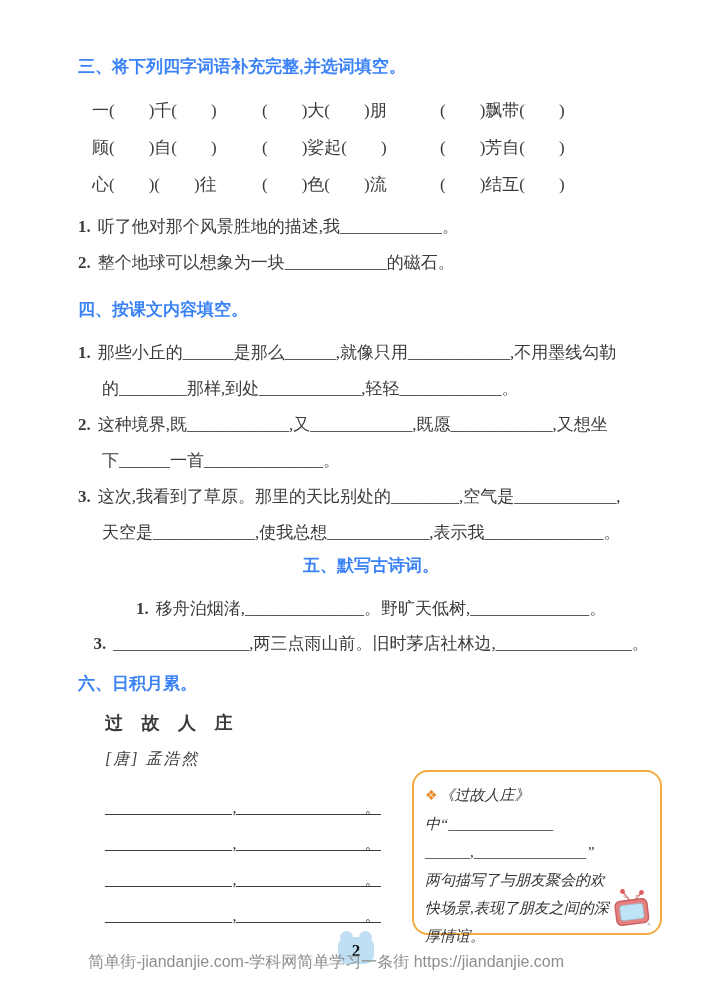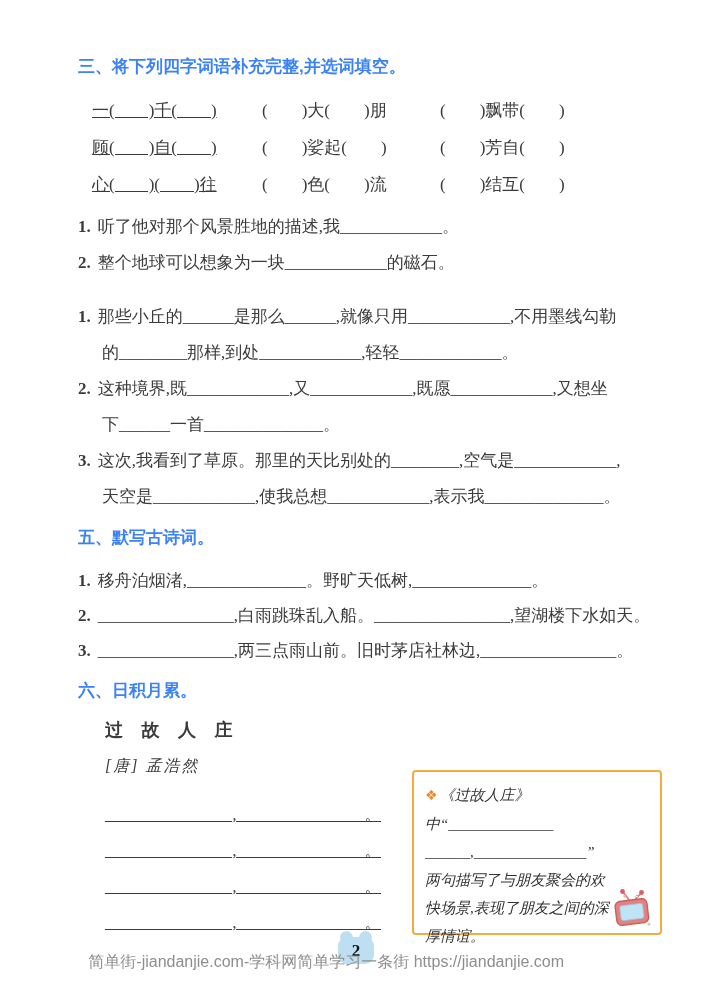--- a/index.html
+++ b/index.html
@@ -7,42 +7,42 @@
     position:relative;width:710px;height:1005px;background:#ffffff;overflow:hidden;
     font-family:"Liberation Serif","DejaVu Serif",serif;color:#3b3b3b;
   }
   .content{position:absolute;left:78px;top:56px;width:586px;}
   .sec-h{
     font-family:"Liberation Sans","DejaVu Sans",sans-serif;
     font-weight:bold;font-size:17px;color:#3b82f6;margin:0 0 14px 0;line-height:22px;
   }
   .sec{margin:0;}
   #sec4{margin-top:18px;}
-  #sec5{margin-top:12px;}
+  #sec5{margin-top:4px;text-align:center;}
   #sec6{margin-top:12px;}
   .word-grid{margin:0 0 6px 14px;font-size:17px;}
   .wrow{display:flex;line-height:37px;}
   .wcell{white-space:nowrap;}
-  .wcell:nth-child(1){width:170px;text-decoration:underline;}
+  .wcell:nth-child(1){width:170px;}
   .wcell:nth-child(2){width:178px;}
   .wcell:nth-child(3){flex:1;}
   .q{
     margin:0;padding-left:24px;text-indent:-24px;
     font-size:17px;line-height:36px;white-space:pre-line;
   }
   .q5{line-height:35px;}
   .qn{font-weight:bold;margin-right:7px;}
   .poem{margin-left:27px;width:292px;}
   .poem-title{font-size:18px;font-weight:bold;letter-spacing:7px;margin-top:16px;line-height:24px;}
   .poem-author{font-size:16px;font-style:italic;margin-top:13px;line-height:22px;letter-spacing:2px;}
   .poem-lines{margin-top:20px;text-decoration:underline;}
   .poem-line{font-size:16px;line-height:36px;letter-spacing:0.5px;}
   .note-box{
     position:absolute;left:412px;top:770px;width:250px;height:165px;
-    box-sizing:border-box;border:2px solid #f3aa3f;border-radius:4px;
+    box-sizing:border-box;border:2px solid #f3aa3f;border-radius:16px;
     padding:9px 11px 8px 11px;background:#ffffff;
   }
   .note-text{font-size:15px;line-height:28px;font-style:italic;color:#333;}
   .note-text .nt{white-space:pre-line;}
   .note-bullet{color:#e78c2a;font-style:normal;font-size:14px;margin-right:2px;}
   .tv{position:absolute;right:7px;bottom:5px;width:42px;height:40px;}
   .page-badge{
     position:absolute;left:338px;top:937px;width:36px;height:27px;
     background:#bedff2;border-radius:9px;z-index:0;text-align:center;
   }
@@ -84,32 +84,32 @@
           <span class="wcell">心(　　)(　　)往</span>
           <span class="wcell">(　　)色(　　)流</span>
           <span class="wcell">(　　)结互(　　)</span>
         </div>
       </div>
       <p class="q"><b class="qn">1.</b><span>听了他对那个风景胜地的描述,我____________。</span></p>
       <p class="q"><b class="qn">2.</b><span>整个地球可以想象为一块____________的磁石。</span></p>
     </section>
 
     <section class="sec" id="sec4">
+      <h2 class="sec-h">四、按课文内容填空。</h2>
       <p class="q"><b class="qn">1.</b><span>那些小丘的______是那么______,就像只用____________,不用墨线勾勒
 的________那样,到处____________,轻轻____________。</span></p>
       <p class="q"><b class="qn">2.</b><span>这种境界,既____________,又____________,既愿____________,又想坐
 下______一首______________。</span></p>
       <p class="q"><b class="qn">3.</b><span>这次,我看到了草原。那里的天比别处的________,空气是____________,
 天空是____________,使我总想____________,表示我______________。</span></p>
     </section>
 
     <section class="sec" id="sec5">
       <h2 class="sec-h">五、默写古诗词。</h2>
       <p class="q q5"><b class="qn">1.</b><span>移舟泊烟渚,______________。野旷天低树,______________。</span></p>
-      <p class="q q5"><b class="qn">2.</b><span>________________,白雨跳珠乱入船。________________,望湖楼下水如天。</span></p>
       <p class="q q5"><b class="qn">3.</b><span>________________,两三点雨山前。旧时茅店社林边,________________。</span></p>
     </section>
 
     <section class="sec" id="sec6">
       <h2 class="sec-h">六、日积月累。</h2>
       <div class="poem">
         <div class="poem-title">过 故 人 庄</div>
         <div class="poem-author">[唐] 孟浩然</div>
         <div class="poem-lines">
           <div class="poem-line">_______________,_______________。</div>

